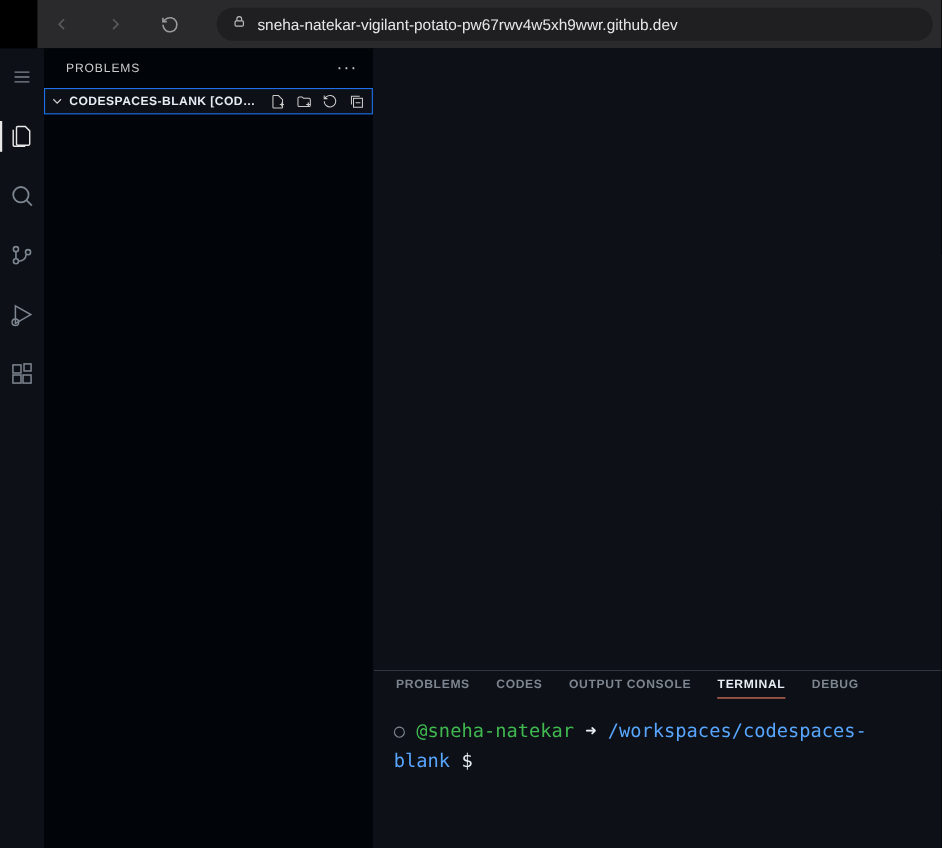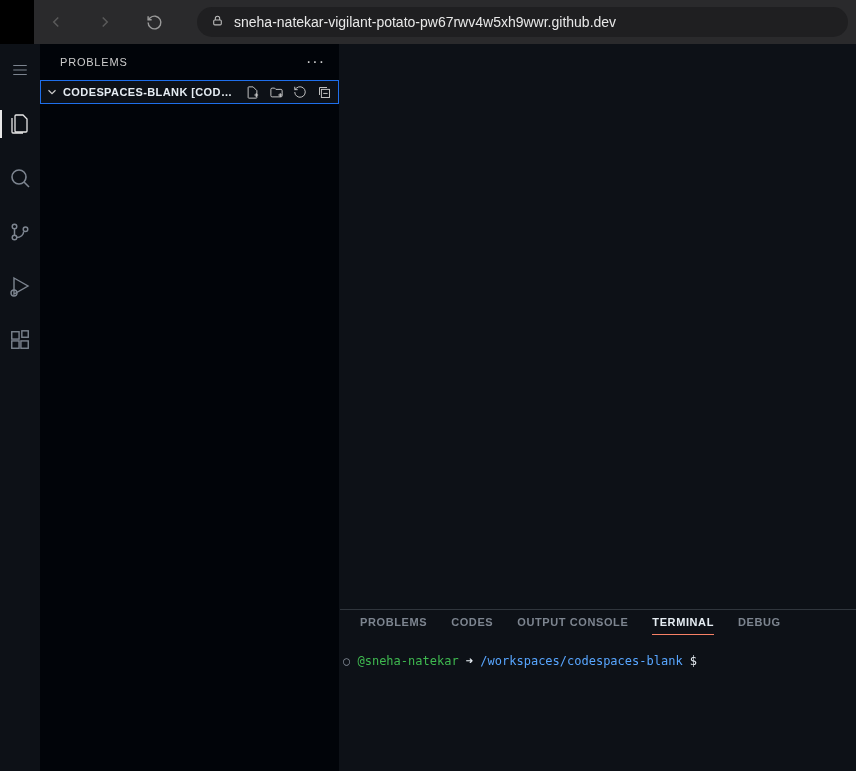--- a/index.html
+++ b/index.html
@@ -34,21 +34,21 @@
   .folder-actions svg { stroke: #cccccc; }
   
   .main { flex: 1; display: flex; flex-direction: column; background: #0d1117; }
   .editor-area { flex: 1; background: #0d1117; }
   
   .panel { height: 162px; border-top: 1px solid #30363d; background: #0d1117; display: flex; flex-direction: column; }
   .panel-tabs { height: 36px; display: flex; align-items: flex-start; gap: 24px; padding: 0 20px; font-weight: bold; }
   .panel-tab { font-size: 11px; letter-spacing: 0.6px; color: #7d8590; cursor: pointer; padding: 6px 0; }
   .panel-tab.active { color: #e6edf3; border-bottom: 1px solid #f78166; }
   
-  .terminal { flex: 1; padding: 6px 3px; font-family: "SF Mono", Menlo, Consolas, monospace; font-size: 12px; line-height: 1.6; color: #e6edf3; }
+  .terminal { flex: 1; padding: 6px 18px; font-family: "SF Mono", Menlo, Consolas, monospace; font-size: 17px; line-height: 1.6; color: #e6edf3; }
   .term-sym { color: #7d8590; }
   .term-user { color: #3fb950; }
   .term-arrow { color: #e6edf3; }
   .term-path { color: #58a6ff; }
   .term-dollar { color: #e6edf3; }
 </style>
 </head>
 <body>
 
 <div class="browser-bar">

